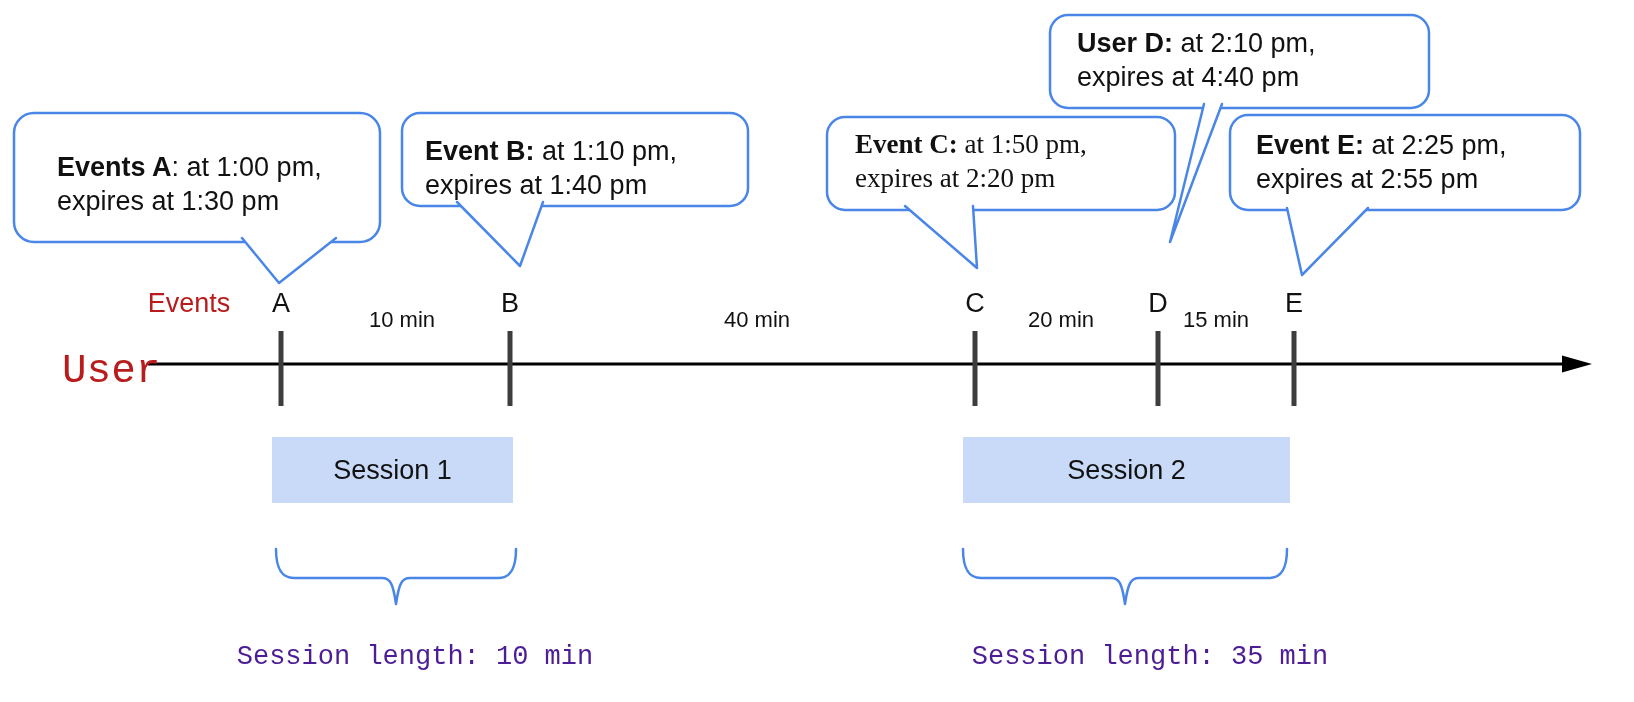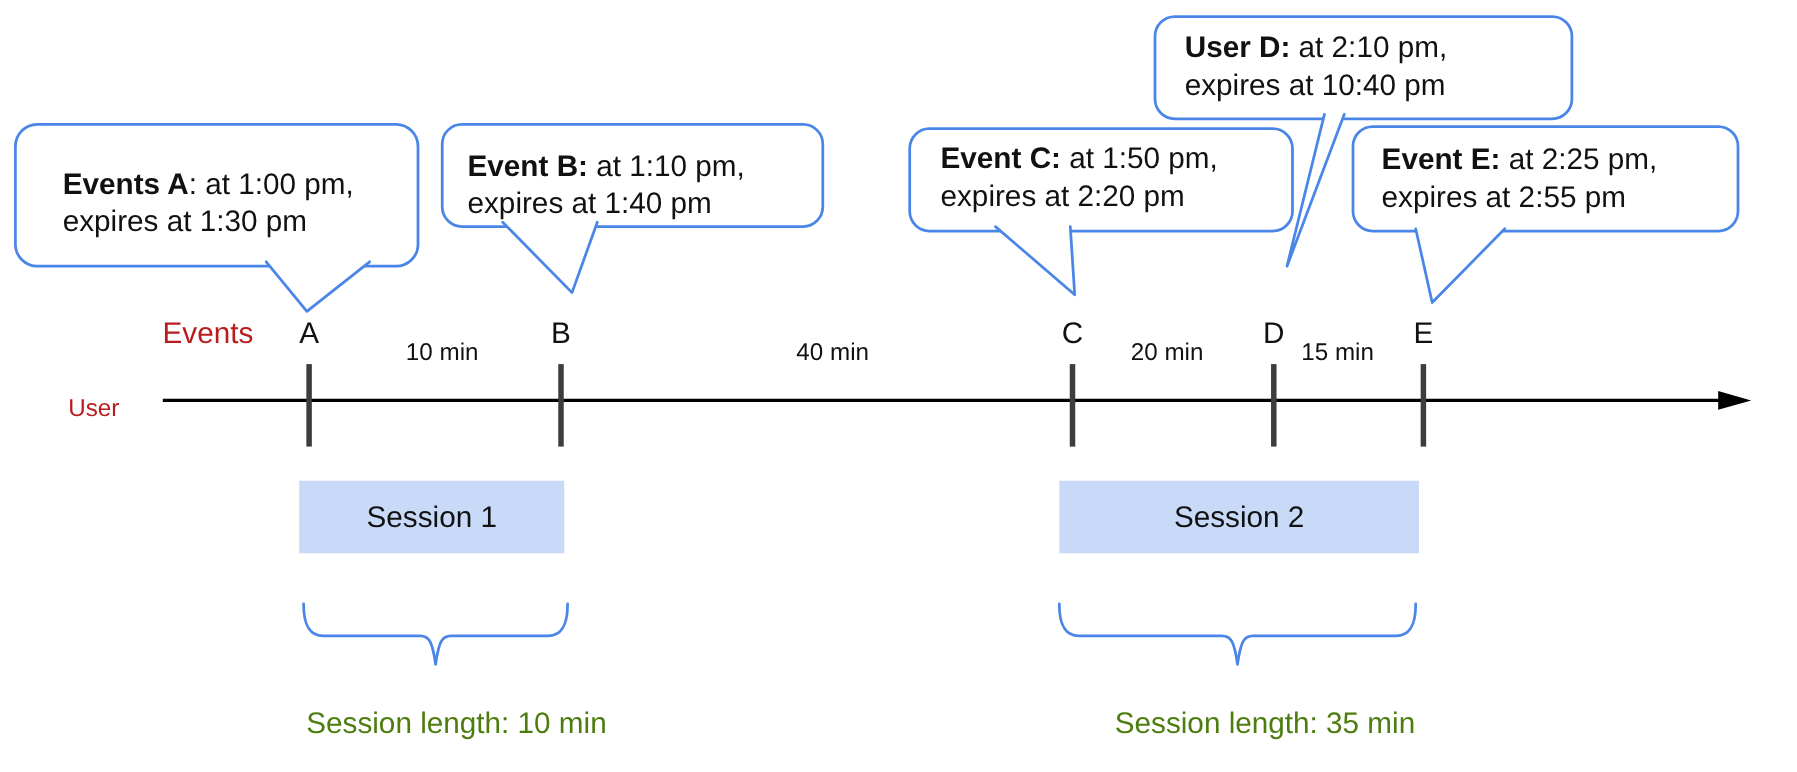--- a/index.html
+++ b/index.html
@@ -16,29 +16,29 @@
   .tick{stroke:var(--tick-gray,#3d3d3d);stroke-width:5;}
   .bubble{fill:#ffffff;stroke:var(--accent-blue,#4a86e8);stroke-width:2.5;}
   .tail{fill:#ffffff;stroke:var(--accent-blue,#4a86e8);stroke-width:2.5;stroke-linejoin:round;stroke-linecap:round;}
   .brace{fill:none;stroke:var(--accent-blue,#4a86e8);stroke-width:2.5;stroke-linecap:round;stroke-linejoin:round;}
   .lbl{position:absolute;color:#b91c1c;}
   .bubble-text{position:absolute;font-size:27px;line-height:34px;color:#111111;white-space:nowrap;}
   .bubble-text b{font-weight:bold;}
   .mark{position:absolute;top:288px;width:80px;text-align:center;font-size:27px;line-height:30px;color:#111111;}
   .gap{position:absolute;top:308px;width:120px;text-align:center;font-size:22px;line-height:24px;color:#111111;}
   .events-row-label{left:139px;top:288px;width:100px;text-align:center;font-size:27px;line-height:30px;}
-  .user-row-label{left:62px;top:354px;width:90px;text-align:left;font-size:22px;line-height:34px;}
+  .user-row-label{left:62px;top:354px;width:90px;text-align:center;font-size:41px;line-height:34px;font-family:Liberation Mono, monospace;}
   .session{
     position:absolute;top:437px;height:66px;
     background:var(--session-fill,#c9daf8);
     text-align:center;line-height:66px;font-size:27px;color:#111111;
   }
   .session-1{left:272px;width:241px;text-align:center;}
   .session-2{left:963px;width:327px;}
-  .sess-len{position:absolute;top:642px;width:440px;text-align:center;font-size:27px;line-height:30px;color:#4d7c0f;}
+  .sess-len{position:absolute;top:642px;width:440px;text-align:center;font-size:27px;line-height:30px;color:#4c1d95;font-family:Liberation Mono, monospace;}
   .sess-len-1{left:195px;}
   .sess-len-2{left:930px;}
 </style>
 </head>
 <body>
 
 <div class="canvas">
 
   <svg class="layer" width="1634" height="702" viewBox="0 0 1634 702">
 
@@ -71,27 +71,27 @@
   </svg>
 
   <div class="bubble-text" style="left:57px;top:150px;">
     <div><b>Events A</b><span>: at 1:00 pm,</span></div>
     <div>expires at 1:30 pm</div>
   </div>
   <div class="bubble-text" style="left:425px;top:122px;margin-top:12px;">
     <div><b>Event B:</b><span> at 1:10 pm,</span></div>
     <div>expires at 1:40 pm</div>
   </div>
-  <div class="bubble-text" style="left:855px;top:127px;">
+  <div class="bubble-text" style="left:855px;top:127px;font-family:Liberation Serif, serif;">
     <div><b>Event C:</b><span> at 1:50 pm,</span></div>
     <div>expires at 2:20 pm</div>
   </div>
   <div class="bubble-text" style="left:1077px;top:26px;">
     <div><b>User D:</b><span> at 2:10 pm,</span></div>
-    <div>expires at 10:40 pm</div>
+    <div>expires at 4:40 pm</div>
   </div>
   <div class="bubble-text" style="left:1256px;top:128px;">
     <div><b>Event E:</b><span> at 2:25 pm,</span></div>
     <div>expires at 2:55 pm</div>
   </div>
 
   <div class="lbl events-row-label">Events</div>
   <div class="lbl user-row-label">User</div>
 
   <div class="mark" style="left:241px;">A</div>

